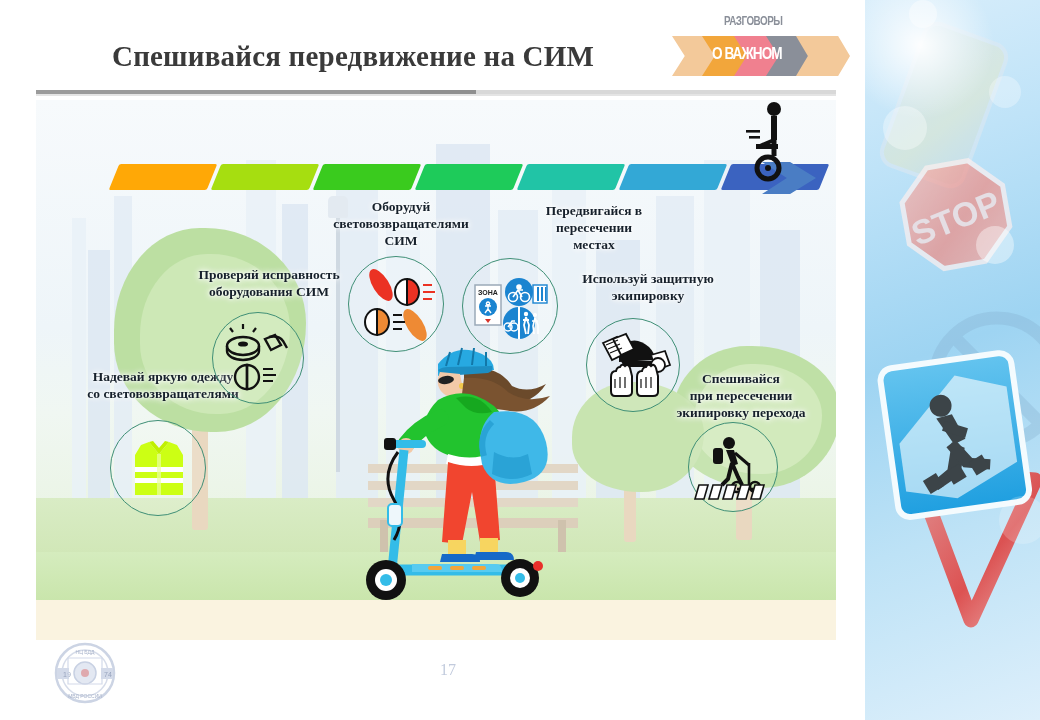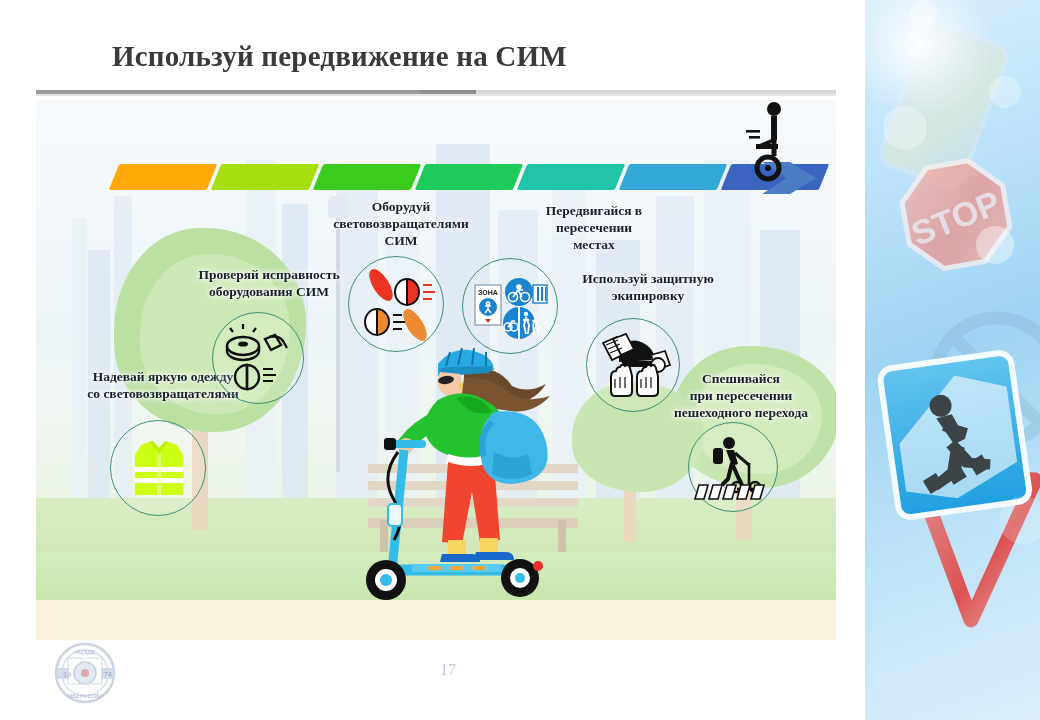--- a/index.html
+++ b/index.html
@@ -124,24 +124,33 @@
     background:linear-gradient(160deg,#d9eefb 0%,#bfe3f8 22%,#9ed4f2 48%,#bde2f6 72%,#ddeffb 100%);
   }
   .glow { position:absolute; border-radius:50%;
     background:radial-gradient(circle,rgba(255,255,255,.95) 0%,rgba(255,255,255,0) 70%); }
 </style>
 </head>
 <body>
 
 <div id="slide">
 
-  <div id="title">Используй передвижение на СИМ</div>
+  <div id="title">Спешивайся передвижение на СИМ</div>
   <div id="title-rule"></div>
   <div id="title-rule-b"></div>
 
+  <div id="brand">
+    <div id="brand-top">РАЗГОВОРЫ</div>
+    <div class="chev" style="left:0px;   width:58px; background:#F3C99A;"></div>
+    <div class="chev" style="left:30px;  width:58px; background:#F2A63B;"></div>
+    <div class="chev" style="left:62px;  width:58px; background:#F0808F;"></div>
+    <div class="chev" style="left:94px;  width:58px; background:#8A8F99;"></div>
+    <div class="chev" style="left:124px; width:54px; background:#F3C99A;"></div>
+    <div id="brand-label">О ВАЖНОМ</div>
+  </div>
 
   <div id="info">
     <div id="sky"></div>
 
     <div class="bldg v" style="left:36px;  top:118px; width:14px; height:290px;"></div>
     <div class="bldg l" style="left:52px;  top:150px; width:22px; height:258px;"></div>
     <div class="bldg" style="left:78px;  top:96px;  width:18px; height:312px;"></div>
     <div class="bldg v" style="left:210px; top:60px;  width:30px; height:348px;"></div>
     <div class="bldg l" style="left:246px; top:104px; width:26px; height:304px;"></div>
     <div class="bldg" style="left:300px; top:70px;  width:42px; height:338px;"></div>
@@ -337,21 +346,21 @@
         </g>
         <g stroke="#111" stroke-width="1.2">
           <path d="M28 60 v9 M33 58 v11 M38 58 v11 M54 60 v9 M59 58 v11 M64 58 v11"></path>
         </g>
       </svg>
     </div>
 
     <div class="lbl" style="left:610px; top:270px; width:190px;">
       <span style="white-space:pre-line;">Спешивайся
 при пересечении
-пешеходного перехода</span>
+экипировку перехода</span>
     </div>
     <div class="circ" style="left:652px; top:322px; width:90px; height:90px;">
       <svg viewBox="0 0 90 90" width="90" height="90">
         <g fill="#111">
           <circle cx="40" cy="20" r="6"></circle>
           <path d="M37 27 l8 0 l4 14 l-6 2 z"></path>
           <path d="M43 40 l-4 16 l-6 6 M43 40 l6 14 l4 8" stroke="#111" stroke-width="4" fill="none"></path>
           <path d="M46 30 l14 12" stroke="#111" stroke-width="3" fill="none"></path>
           <rect x="24" y="25" width="10" height="16" rx="3"></rect>
         </g>

